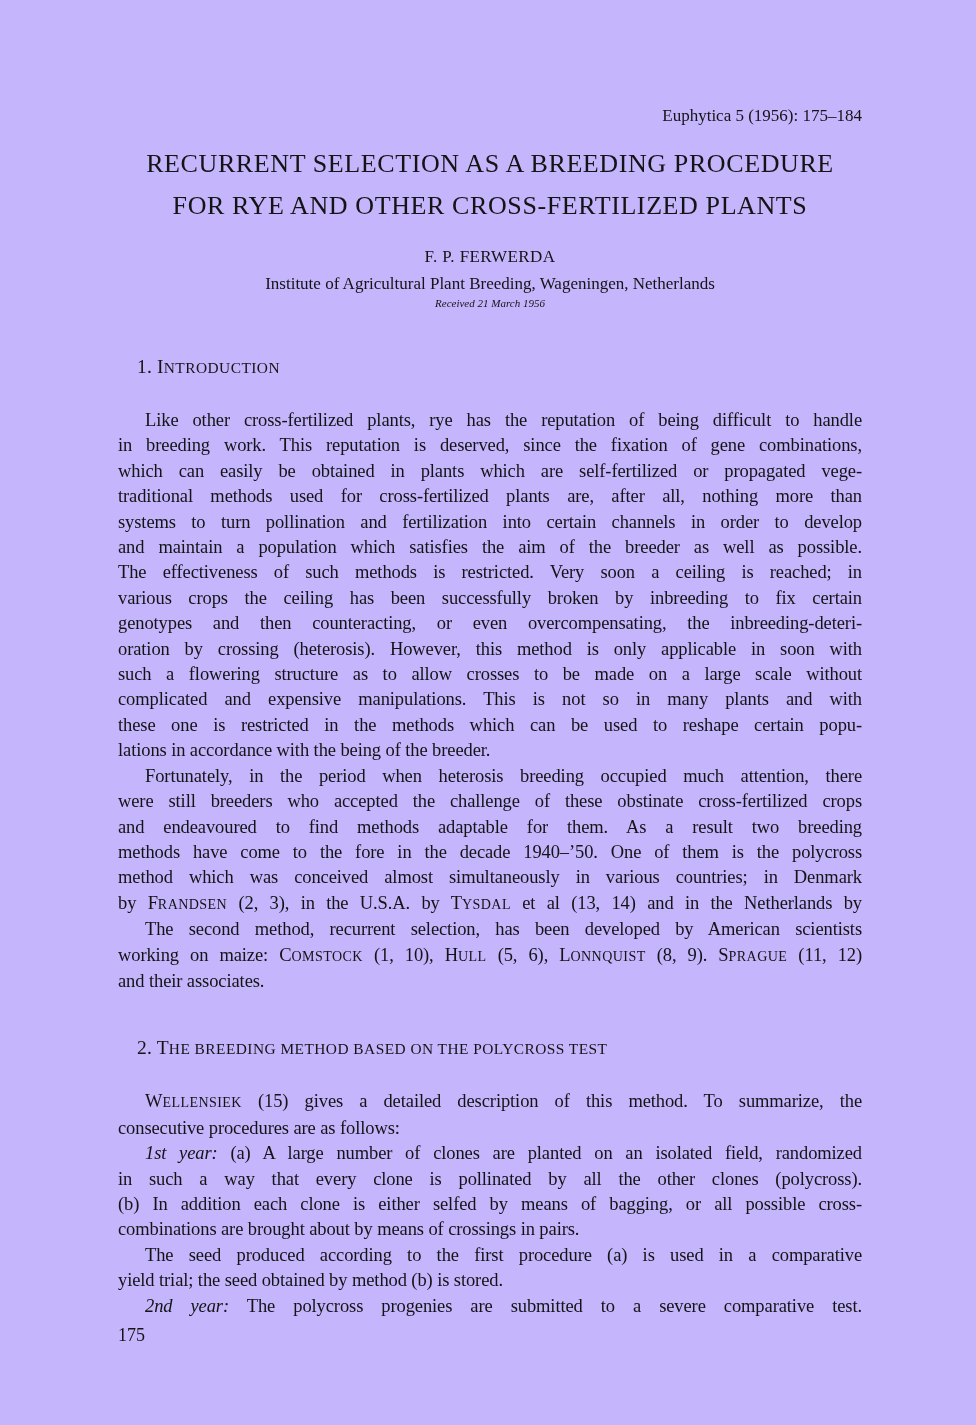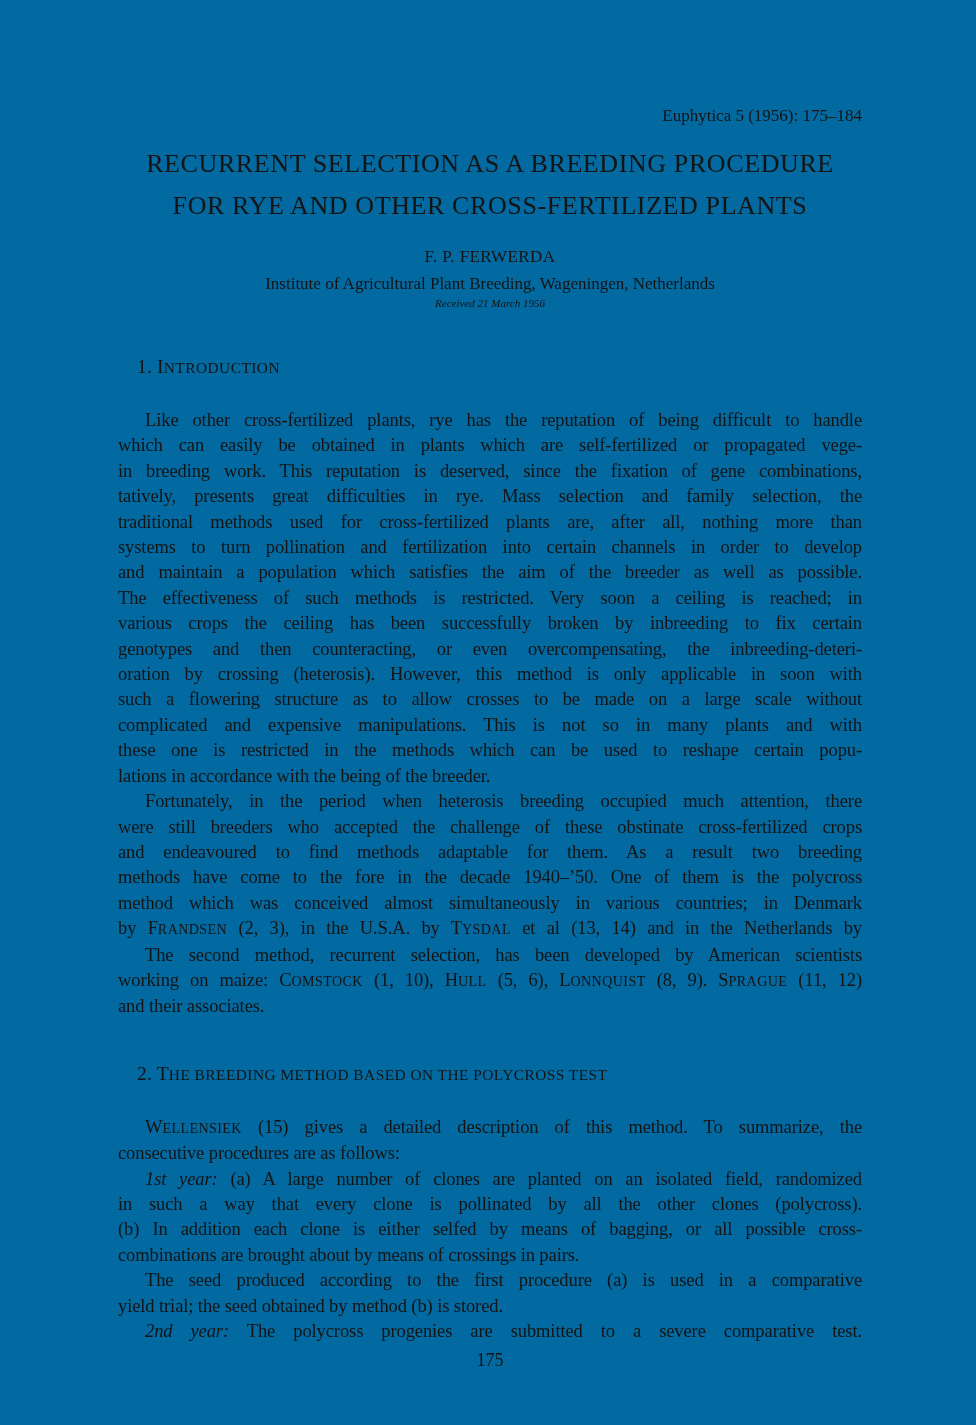--- a/index.html
+++ b/index.html
@@ -4,21 +4,21 @@
 <style>
   html, body {
     margin: 0;
     padding: 0;
     background: #ffffff;
   }
   .page {
     position: relative;
     width: 976px;
     height: 1425px;
-    background: #0369a1;
+    background: #c4b5fd;
     color: #141414;
     font-family: "Liberation Serif", "DejaVu Serif", serif;
     overflow: hidden;
   }
   .content {
     margin: 0 114px 0 118px; 
   }
   .journal-ref {
     padding-top: 106px;
     text-align: right;
@@ -80,21 +80,21 @@
   }
   .sc {
     font-size: 0.76em;
     letter-spacing: 0.03em;
   }
   .section-heading .sc {
     font-size: 0.79em;
   }
   .page-number {
     margin-top: 5px;
-    text-align: center;
+    text-align: left;
     font-size: 18px;
     line-height: 22px;
   }
 </style>
 </head>
 <body>
 
 <div class="page">
   <div class="content">
 
@@ -103,23 +103,22 @@
     <h1 class="title"><span>RECURRENT SELECTION AS A BREEDING PROCEDURE</span><br><span>FOR RYE AND OTHER CROSS-FERTILIZED PLANTS</span></h1>
 
     <div class="author">F. P. FERWERDA</div>
     <div class="affiliation">Institute of Agricultural Plant Breeding, Wageningen, Netherlands</div>
     <div class="received">Received 21 March 1956</div>
 
     <div class="section-heading">1. I<span class="sc">NTRODUCTION</span></div>
 
     <div class="para">
         <div class="tline">Like other cross-fertilized plants, rye has the reputation of being difficult to handle</div>
+        <div class="tline">in breeding work. This reputation is deserved, since the fixation of gene combinations,</div>
         <div class="tline">which can easily be obtained in plants which are self-fertilized or propagated vege-</div>
-        <div class="tline">in breeding work. This reputation is deserved, since the fixation of gene combinations,</div>
-        <div class="tline">tatively, presents great difficulties in rye. Mass selection and family selection, the</div>
         <div class="tline">traditional methods used for cross-fertilized plants are, after all, nothing more than</div>
         <div class="tline">systems to turn pollination and fertilization into certain channels in order to develop</div>
         <div class="tline">and maintain a population which satisfies the aim of the breeder as well as possible.</div>
         <div class="tline">The effectiveness of such methods is restricted. Very soon a ceiling is reached; in</div>
         <div class="tline">various crops the ceiling has been successfully broken by inbreeding to fix certain</div>
         <div class="tline">genotypes and then counteracting, or even overcompensating, the inbreeding-deteri-</div>
         <div class="tline">oration by crossing (heterosis). However, this method is only applicable in soon with</div>
         <div class="tline">such a flowering structure as to allow crosses to be made on a large scale without</div>
         <div class="tline">complicated and expensive manipulations. This is not so in many plants and with</div>
         <div class="tline">these one is restricted in the methods which can be used to reshape certain popu-</div>

